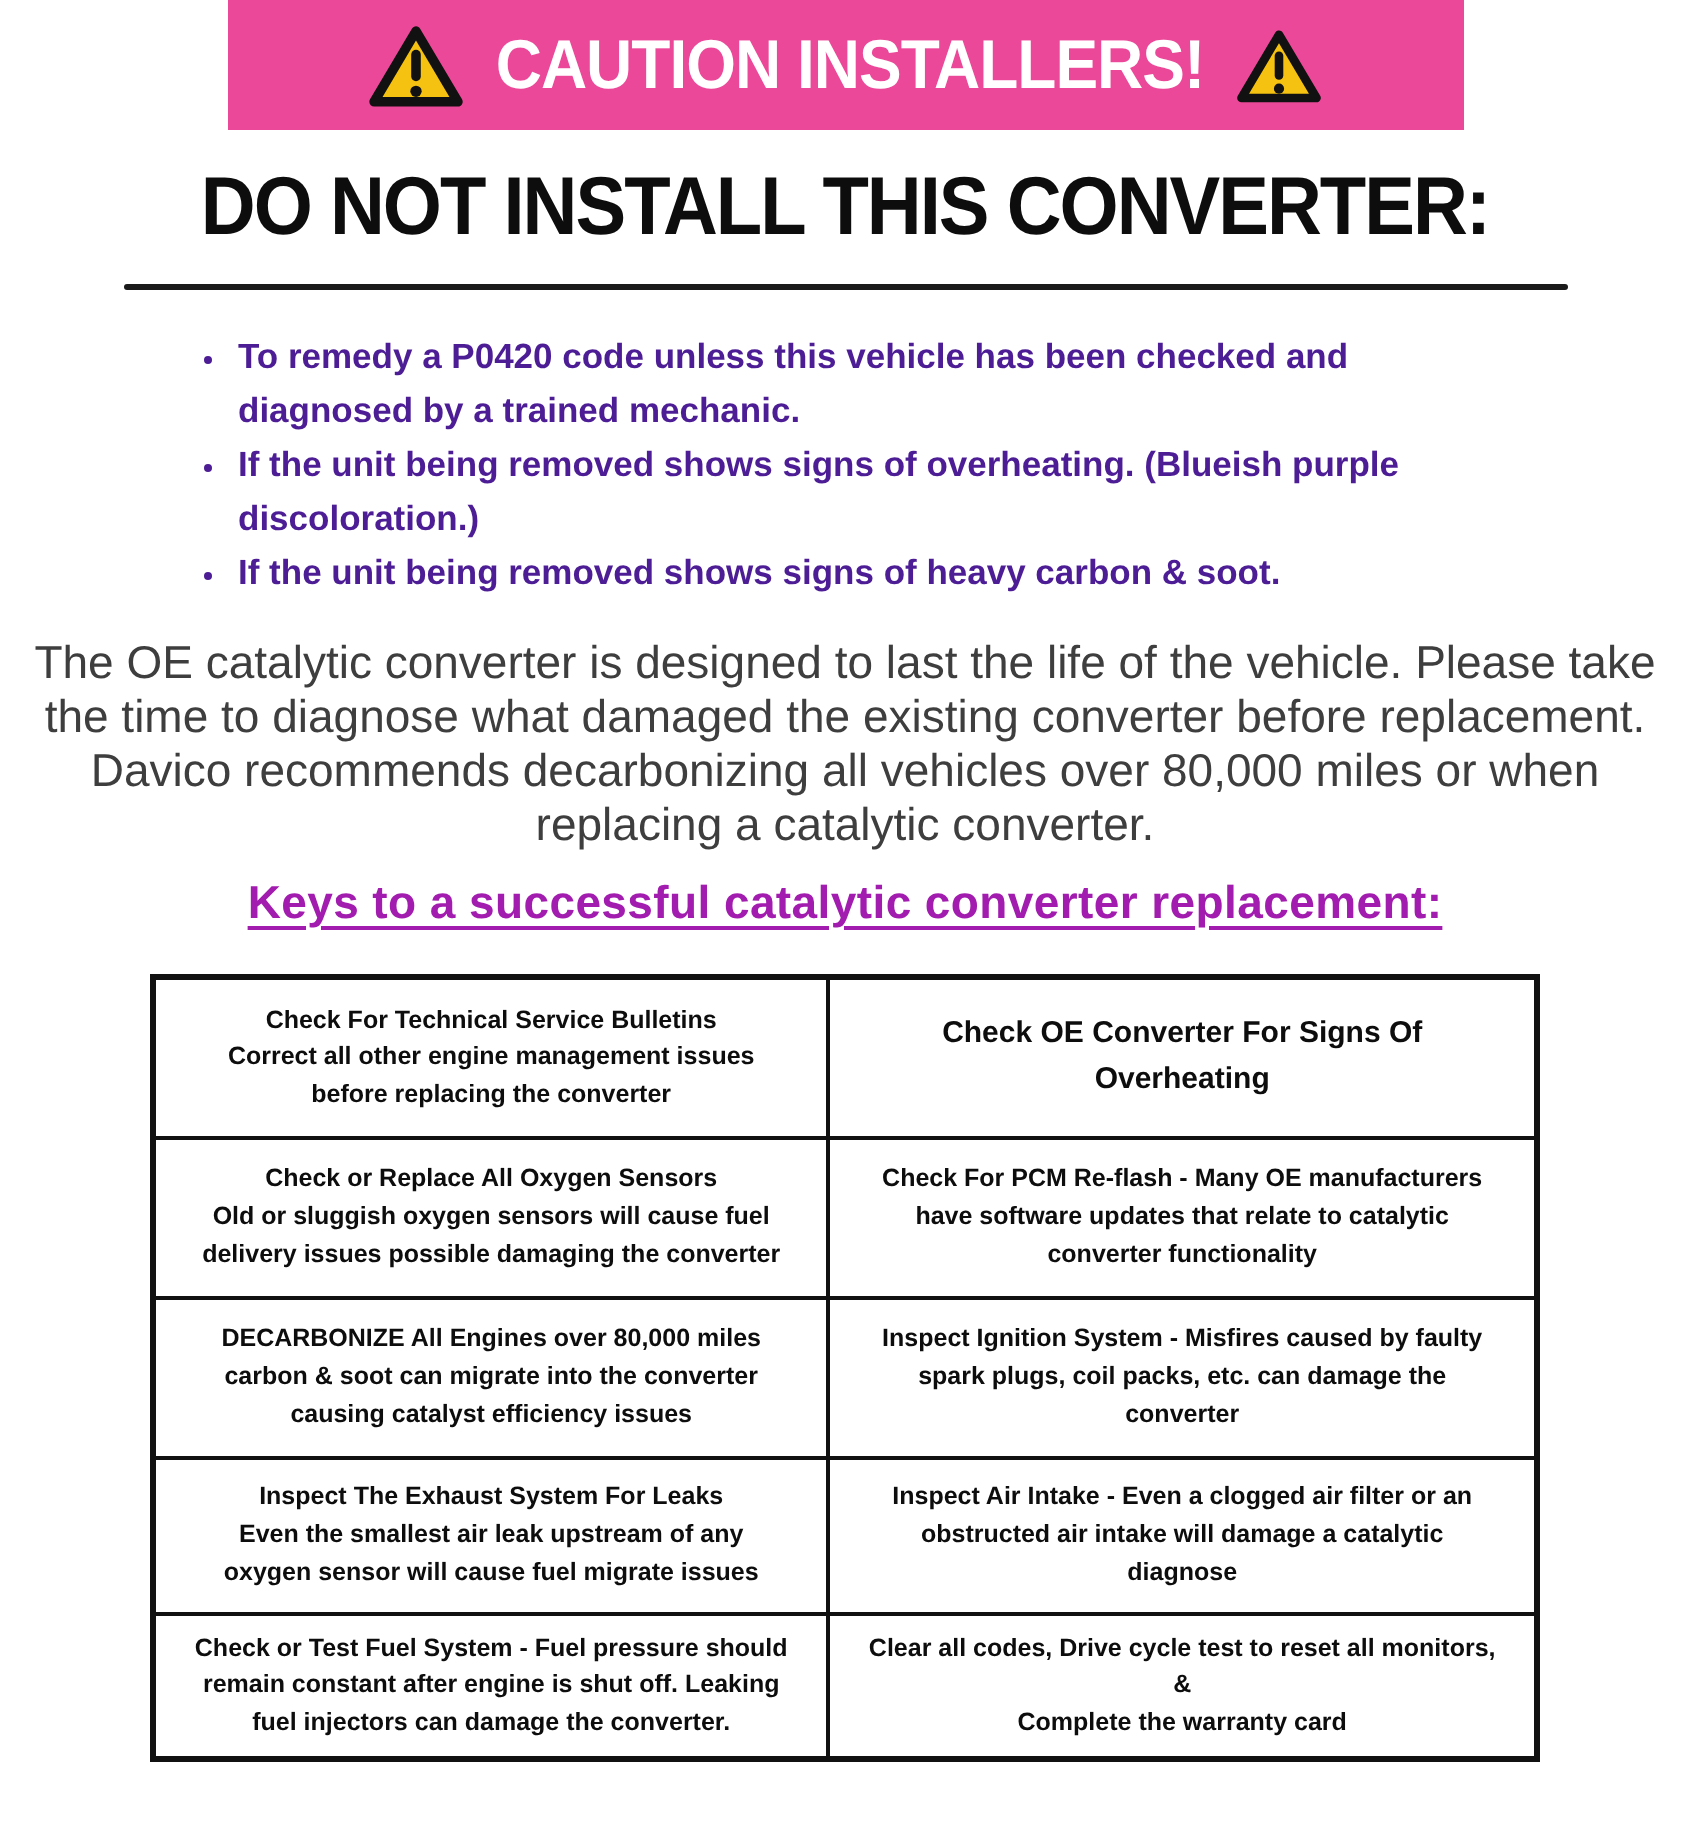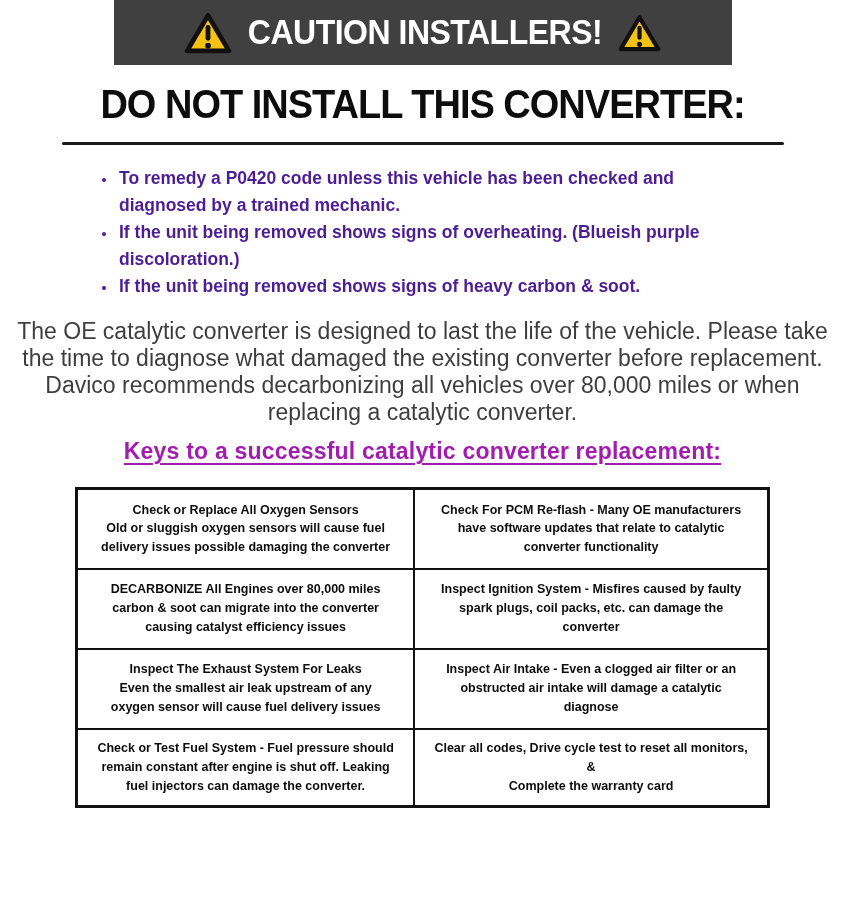--- a/index.html
+++ b/index.html
@@ -11,21 +11,21 @@
     color: #111111;
     overflow: hidden;
   }
   .page { width: 845px; height: 919px; position: relative; }
 
   
   .banner {
     width: 618px;
     height: 65px;
     margin: 0 auto;
-    background: #404040;
+    background: #ec4899;
     display: flex;
     align-items: center;
     justify-content: center;
     gap: 16px;
   }
   .banner-title {
     color: #ffffff;
     font-size: 32px;
     font-weight: 700;
     letter-spacing: -0.5px;
@@ -151,31 +151,36 @@
     <li>If the unit being removed shows signs of heavy carbon &amp; soot.</li>
   </ul>
 
   <p class="advisory">The OE catalytic converter is designed to last the life of the vehicle. Please take the time to diagnose what damaged the existing converter before replacement. Davico recommends decarbonizing all vehicles over 80,000 miles or when replacing a catalytic converter.</p>
 
   <h2 class="keys-heading">Keys to a successful catalytic converter replacement:</h2>
 
   <table class="keys-table">
     <tbody>
       <tr>
+        <td class="col-left">Check For Technical Service Bulletins
+Correct all other engine management issues before replacing the converter</td>
+        <td class="col-right cell-lg">Check OE Converter For Signs Of Overheating</td>
+      </tr>
+      <tr>
         <td class="col-left">Check or Replace All Oxygen Sensors
 Old or sluggish oxygen sensors will cause fuel delivery issues possible damaging the converter</td>
         <td class="col-right">Check For PCM Re-flash - Many OE manufacturers have software updates that relate to catalytic converter functionality</td>
       </tr>
       <tr>
         <td class="col-left">DECARBONIZE All Engines over 80,000 miles carbon &amp; soot can migrate into the converter causing catalyst efficiency issues</td>
         <td class="col-right">Inspect Ignition System - Misfires caused by faulty spark plugs, coil packs, etc. can damage the converter</td>
       </tr>
       <tr>
         <td class="col-left">Inspect The Exhaust System For Leaks
-Even the smallest air leak upstream of any oxygen sensor will cause fuel delivery issues</td>
+Even the smallest air leak upstream of any oxygen sensor will cause fuel migrate issues</td>
         <td class="col-right">Inspect Air Intake - Even a clogged air filter or an obstructed air intake will damage a catalytic diagnose</td>
       </tr>
       <tr>
         <td class="col-left">Check or Test Fuel System - Fuel pressure should remain constant after engine is shut off.  Leaking fuel injectors can damage the converter.</td>
         <td class="col-right">Clear all codes,  Drive cycle test to reset all monitors, &amp;
 Complete the warranty card</td>
       </tr>
     </tbody>
   </table>
 

